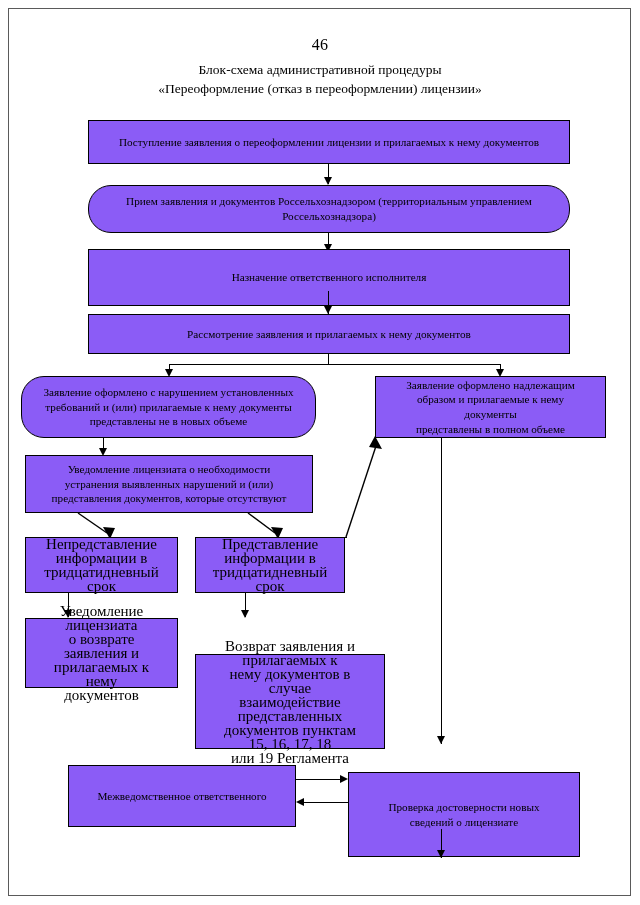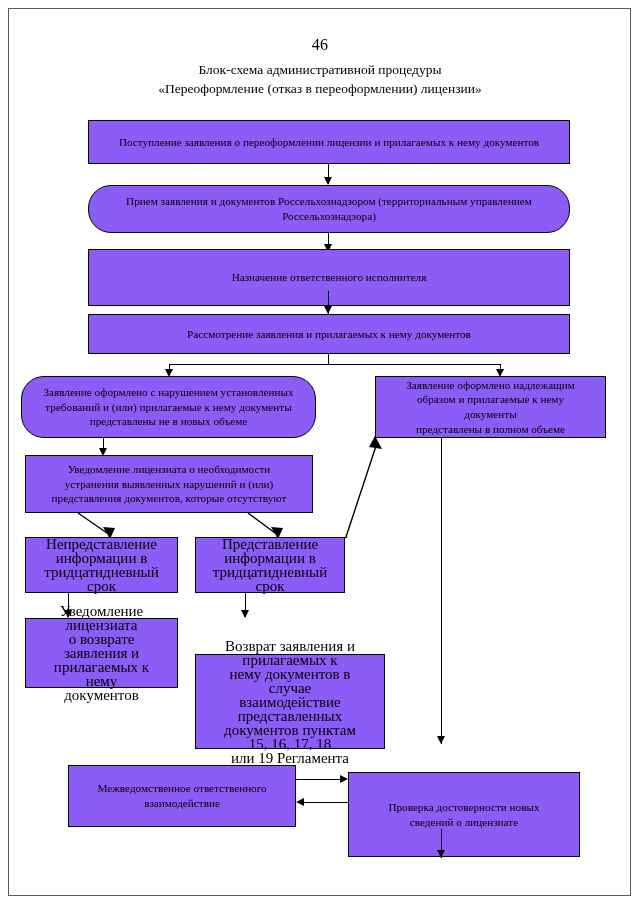--- a/index.html
+++ b/index.html
@@ -182,21 +182,20 @@
       <span>или 19 Регламента</span>
     </span>
   </div>
 
   <div class="vline" style="left:441px;top:438px;height:306px;"></div>
   <div class="arrow-d" style="left:437px;top:736px;"></div>
 
   <div class="box" style="left:68px;top:765px;width:228px;height:62px;">
     <span>
       <span>Межведомственное ответственного</span>
-      <span>взаимодействие</span>
     </span>
   </div>
 
   <div class="box" style="left:348px;top:744px;width:232px;height:85px;margin-top:28px;">
     <span>
       <span>Проверка достоверности новых</span>
       <span>сведений о лицензиате</span>
     </span>
   </div>
 

